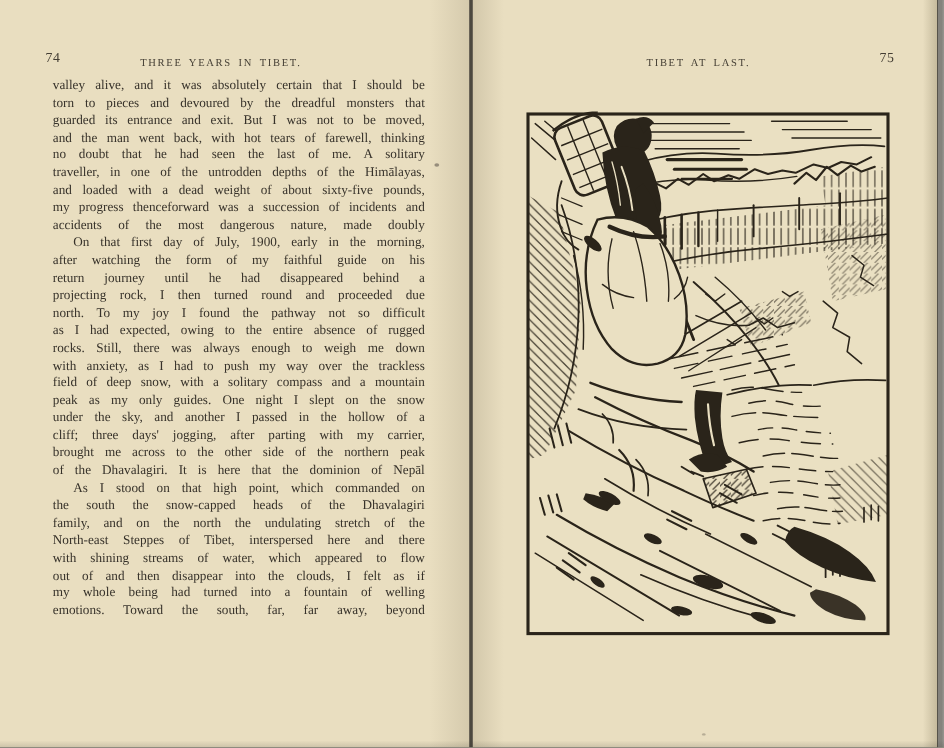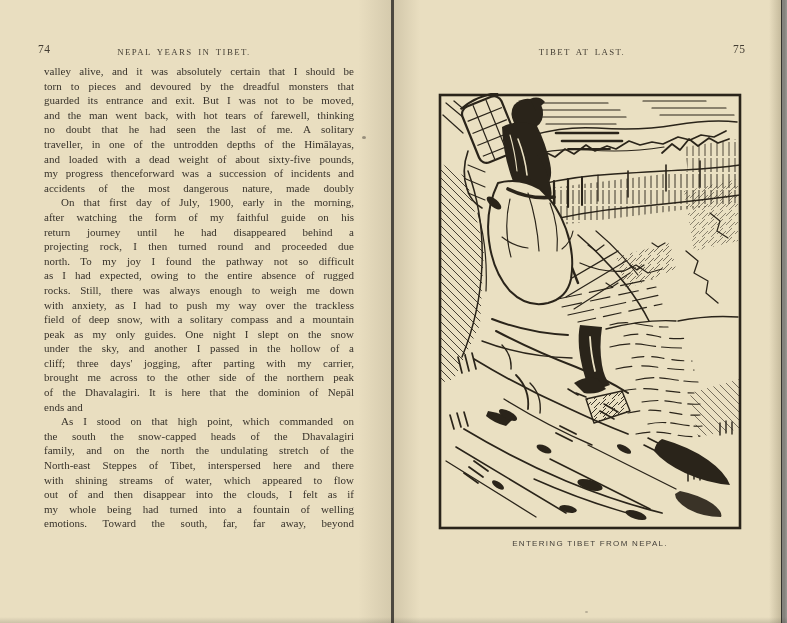--- a/index.html
+++ b/index.html
@@ -47,21 +47,21 @@
   .speck1{left:362px;top:136px;width:4px;height:3px;opacity:.65;}
   .speck2{left:585px;top:611px;width:3px;height:2px;opacity:.4;}
 </style>
 </head>
 <body>
 
 <div class="scan">
 
   <div class="page page-left">
     <div class="folio" style="left:38px;top:43px;">74</div>
-    <div class="running-head" style="left:184px;top:47px;transform:translateX(-50%);">NEPAL YEARS IN TIBET.</div>
+    <div class="running-head" style="left:184px;top:47px;transform:translateX(-50%);">THREE YEARS IN TIBET.</div>
 
     <div class="body-text">
       <p>
         <span class="pl">valley alive, and it was absolutely certain that I should be
 torn to pieces and devoured by the dreadful monsters that
 guarded its entrance and exit. But I was not to be moved,
 and the man went back, with hot tears of farewell, thinking
 no doubt that he had seen the last of me. A solitary
 traveller, in one of the untrodden depths of the Himālayas,
 and loaded with a dead weight of about sixty-five pounds,
@@ -76,21 +76,20 @@
 north. To my joy I found the pathway not so difficult
 as I had expected, owing to the entire absence of rugged
 rocks. Still, there was always enough to weigh me down
 with anxiety, as I had to push my way over the trackless
 field of deep snow, with a solitary compass and a mountain
 peak as my only guides. One night I slept on the snow
 under the sky, and another I passed in the hollow of a
 cliff; three days' jogging, after parting with my carrier,
 brought me across to the other side of the northern peak
 of the Dhavalagiri. It is here that the dominion of Nepāl</span>
-        <span class="ll">ends and</span>
       </p>
       <p class="indent">
         <span class="pl">As I stood on that high point, which commanded on
 the south the snow-capped heads of the Dhavalagiri
 family, and on the north the undulating stretch of the
 North-east Steppes of Tibet, interspersed here and there
 with shining streams of water, which appeared to flow
 out of and then disappear into the clouds, I felt as if
 my whole being had turned into a fountain of welling
 emotions. Toward the south, far, far away, beyond</span>
@@ -277,21 +276,20 @@
           <ellipse cx="60" cy="392" rx="7" ry="3" transform="rotate(35 60 392)"></ellipse>
           <ellipse cx="186" cy="356" rx="8" ry="3.2" transform="rotate(30 186 356)"></ellipse>
           <ellipse cx="130" cy="416" rx="9" ry="3.5" transform="rotate(12 130 416)"></ellipse>
           <ellipse cx="198" cy="422" rx="11" ry="4" transform="rotate(18 198 422)"></ellipse>
           <path d="M224,346q28,8 46,21q17,12 22,25q-23,-2 -45,-12q-21,-10 -31,-22q2,-9 8,-12z"></path>
           <path d="M242,398q20,4 33,13q10,8 8,13q-18,0 -33,-8q-13,-8 -13,-15z" opacity=".92"></path>
         </g>
       </svg>
     </div>
 
-    <div class="caption">ENTERING TIBET FROM NEPAL.</div>
   </div>
 
   <div class="gutter-shadow-left"></div>
   <div class="gutter-line"></div>
   <div class="gutter-shadow-right"></div>
   <div class="page-edge-darken"></div>
   <div class="scanner-strip"></div>
   <div class="bottom-shade"></div>
   <div class="speck speck1"></div>
   <div class="speck speck2"></div>

